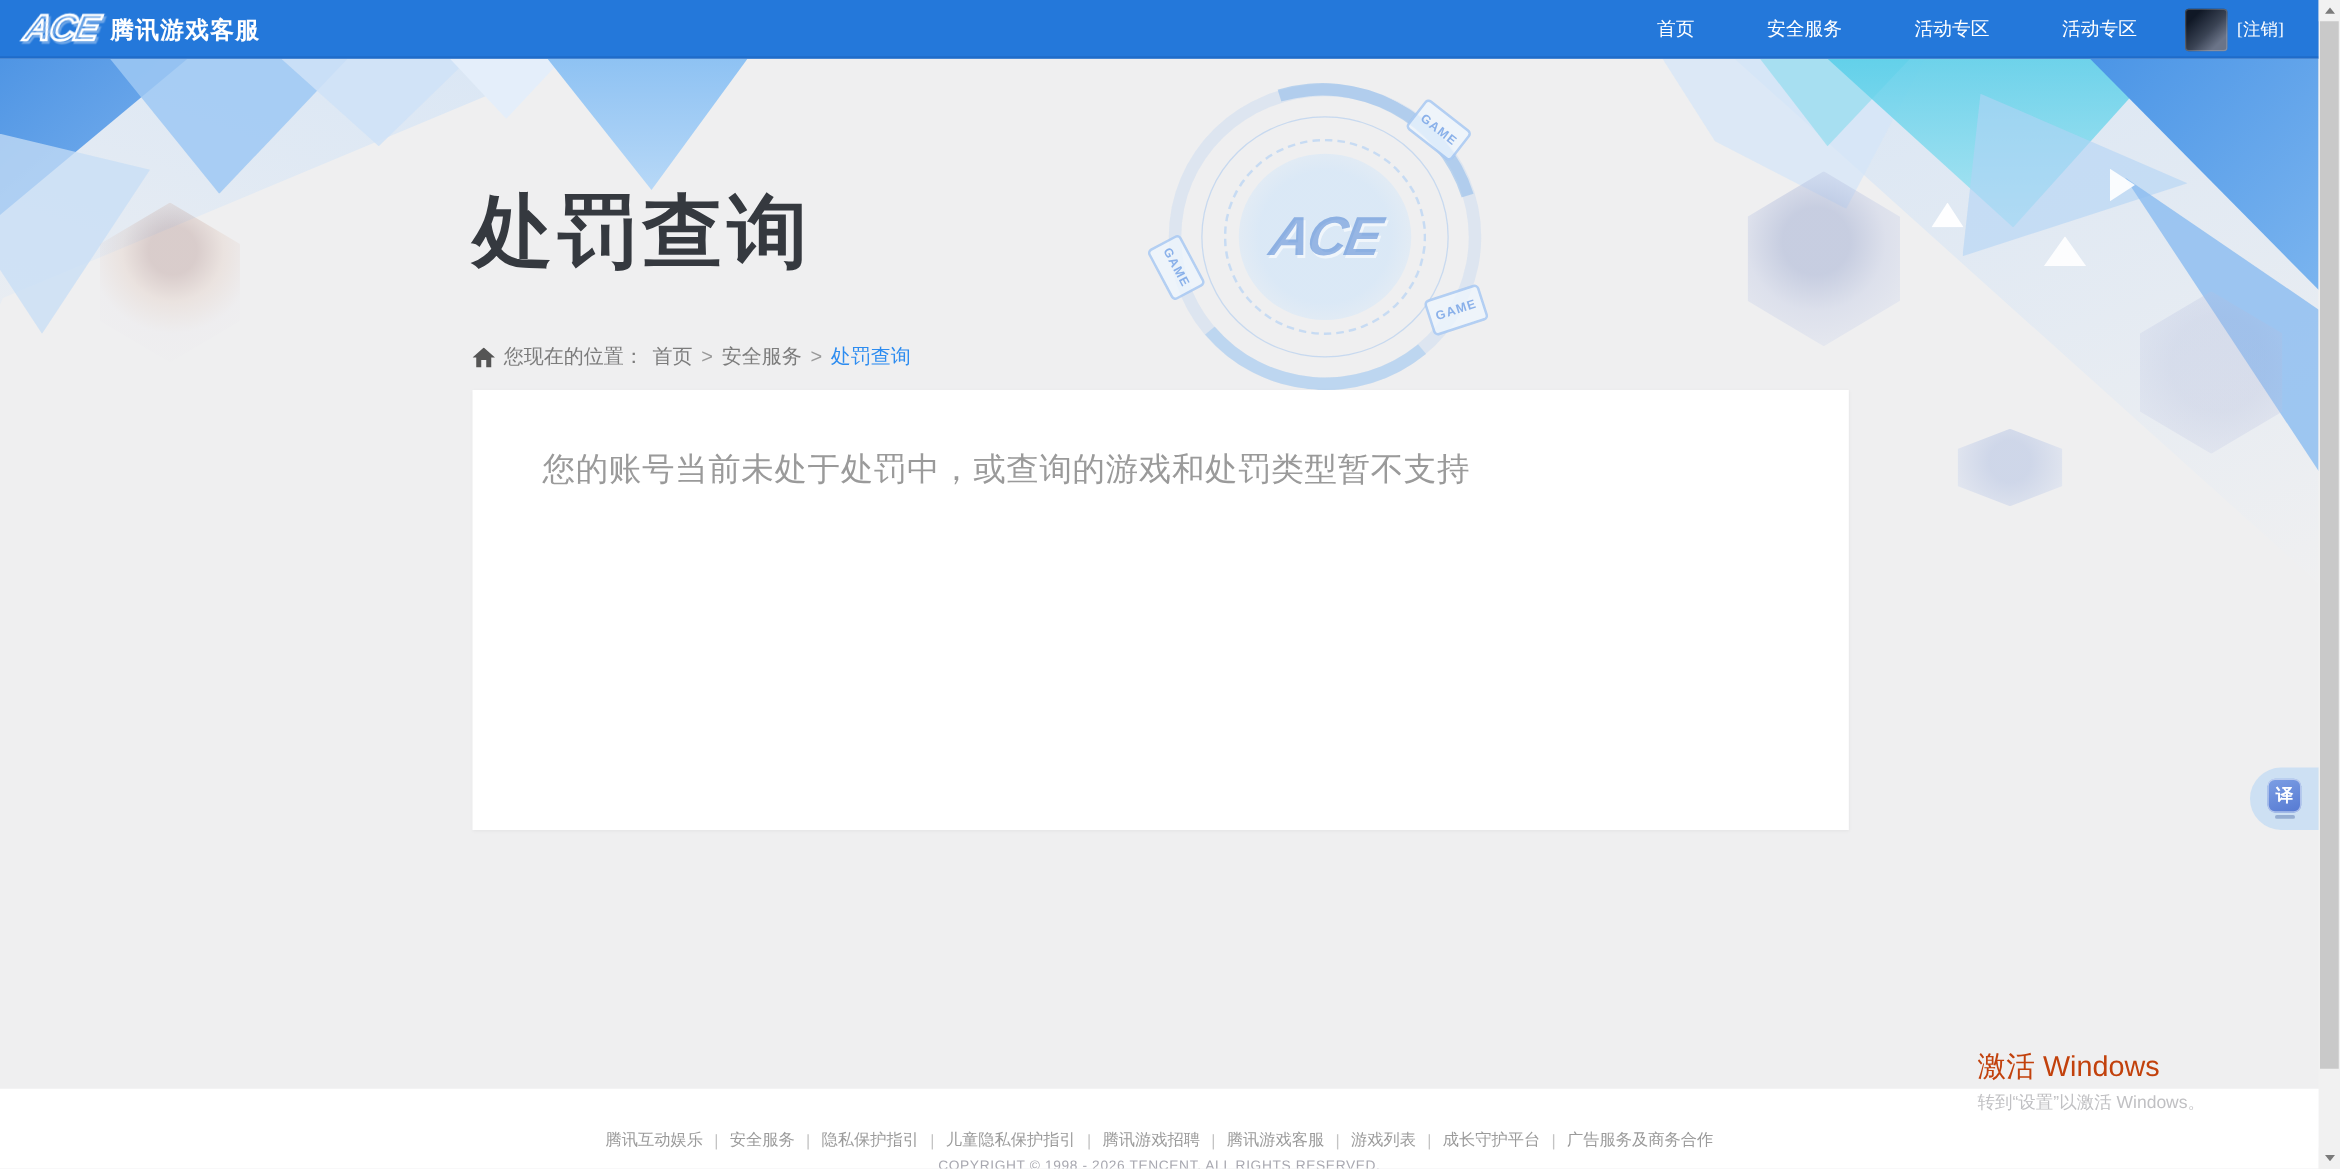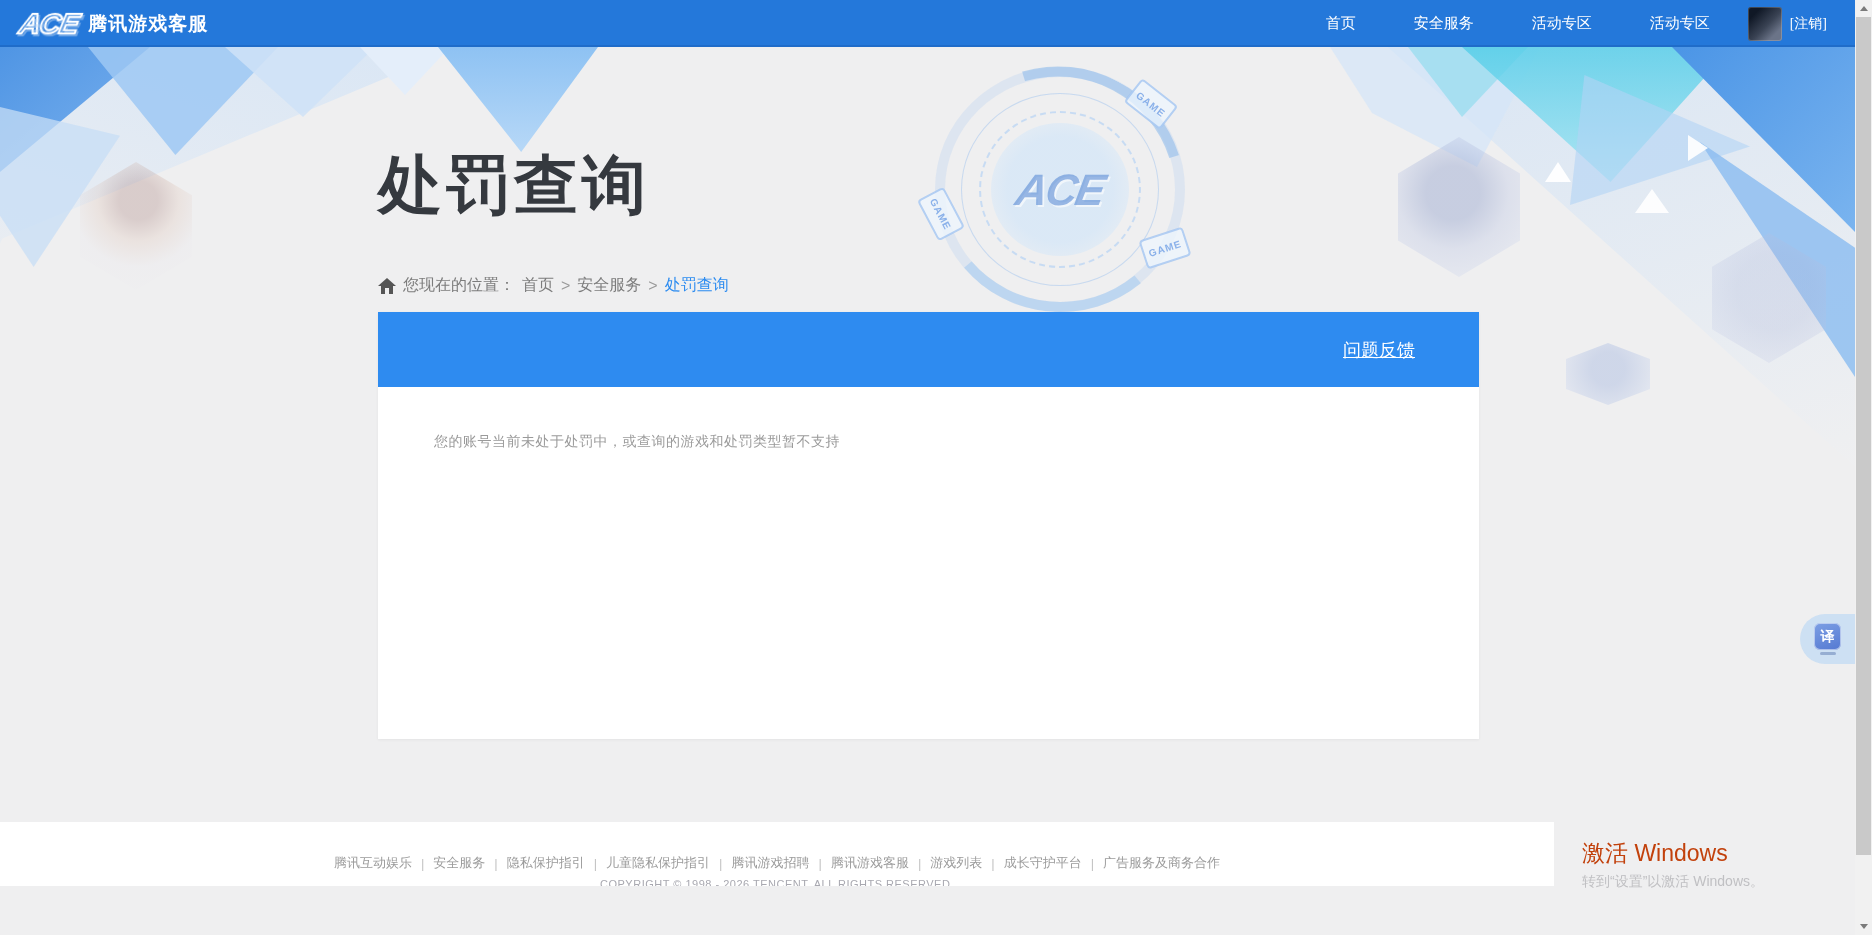--- a/index.html
+++ b/index.html
@@ -125,26 +125,26 @@
     height:75px; background:#2e8bf0;
     display:flex; align-items:center; justify-content:flex-end;
   }
   .feedback-link {
     color:#fff; font-size:18px; text-decoration:underline;
     margin-right:64px; cursor:pointer;
   }
   .card-body { height:352px; background:#ffffff; }
   .empty-msg {
     padding:46px 0 0 56px;
-    font-size:14px; color:#9a9a9a; letter-spacing:.5px;
+    font-size:26px; color:#9a9a9a; letter-spacing:.5px;
   }
 
   
   .footer {
-    position:absolute; left:0; top:822px; width:1554px; height:64px;
+    position:absolute; left:0; top:871px; width:1855px; height:64px;
     background:#ffffff; z-index:10; overflow:hidden;
   }
   .footer-links {
     margin-top:32px; display:flex; justify-content:center; align-items:center;
     font-size:13px; color:#9b9b9b;
   }
   .footer-link { cursor:pointer; white-space:nowrap; }
   .footer-sep { margin:0 9px; color:#c4c4c4; }
   .copyright {
     margin-top:6px; text-align:center;
@@ -255,23 +255,20 @@
     <span id="breadcrumb-links" style="display:flex;gap:7px;align-items:center;">
         <span class="crumb">首页</span>
         <span class="crumb-sep">&gt;</span>
         <span class="crumb">安全服务</span>
         <span class="crumb-sep">&gt;</span>
         <span class="crumb active">处罚查询</span>
       </span>
   </div>
 
   <div class="card">
-    <div class="card-header">
-      <a class="feedback-link">问题反馈</a>
-    </div>
     <div class="card-body">
       <p class="empty-msg">您的账号当前未处于处罚中，或查询的游戏和处罚类型暂不支持</p>
     </div>
   </div>
 </div>
 
 <div class="footer">
   <div class="footer-links" id="footer-links">
       <span class="footer-link">腾讯互动娱乐</span>
       <span class="footer-sep">|</span>

